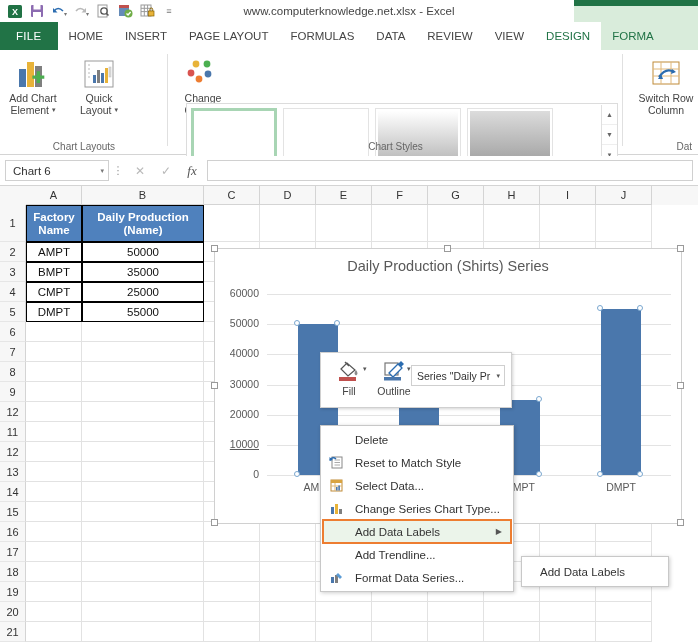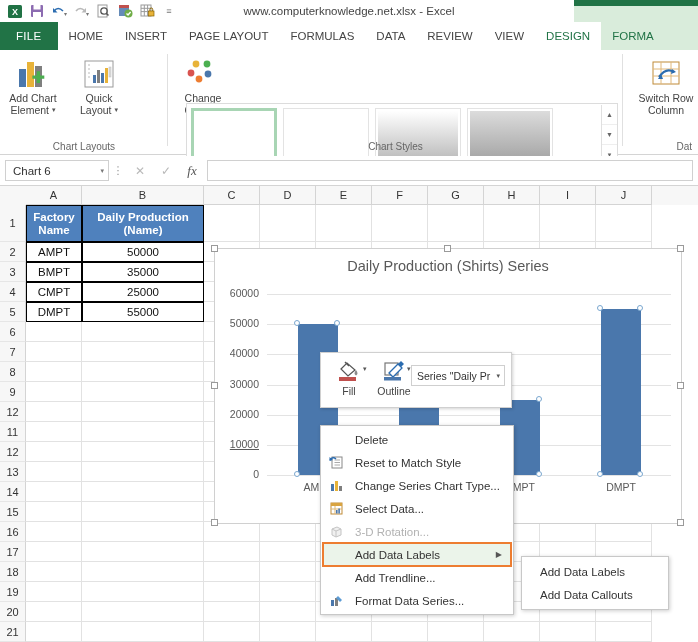--- a/index.html
+++ b/index.html
@@ -797,49 +797,39 @@
           <line x1="5.5" y1="10" x2="11" y2="10" stroke="#aaa"></line>
           <path d="M1 5 q3 -4 6 -1" stroke="#2b6cb0" stroke-width="1.4" fill="none"></path>
           <path d="M0.5 2 L0.5 6 L4 5 Z" fill="#2b6cb0"></path>
         </svg>
     </span>
     <span>Reset to Match Style</span>
   </div>
   <div class="mi">
     <span class="mi-ico">
       <svg width="15" height="15" viewBox="0 0 15 15">
-          <rect x="2" y="6" width="3" height="7" fill="#4a77ac"></rect>
-          <rect x="6" y="3" width="3" height="10" fill="#e8b339"></rect>
-          <rect x="10" y="8" width="3" height="5" fill="#7f7f7f"></rect>
-        </svg>
-    </span>
-    <span>Change Series Chart Type...</span>
-  </div>
-  <div class="mi">
-    <span class="mi-ico">
-      <svg width="15" height="15" viewBox="0 0 15 15">
           <rect x="2" y="2" width="11" height="11" fill="#fff" stroke="#c08b38"></rect>
           <rect x="2" y="2" width="11" height="3" fill="#d9a441"></rect>
           <line x1="2" y1="8" x2="13" y2="8" stroke="#ddb877"></line>
           <line x1="6" y1="5" x2="6" y2="13" stroke="#ddb877"></line>
           <rect x="7" y="9" width="1.6" height="3.5" fill="#4a77ac"></rect>
           <rect x="9.3" y="7.5" width="1.6" height="5" fill="#4a77ac"></rect>
         </svg>
     </span>
     <span>Select Data...</span>
   </div>
-  <div class="mi disabled">
+  <div class="mi">
     <span class="mi-ico">
       <svg width="15" height="15" viewBox="0 0 15 15">
-          <path d="M3 5 L8 3 L12 5 L12 11 L7 13 L3 11 Z" fill="#f0f0f0" stroke="#c4c4c4"></path>
-          <path d="M3 5 L7 7 L12 5" fill="none" stroke="#c4c4c4"></path>
-          <line x1="7" y1="7" x2="7" y2="13" stroke="#c4c4c4"></line>
+          <rect x="2" y="6" width="3" height="7" fill="#4a77ac"></rect>
+          <rect x="6" y="3" width="3" height="10" fill="#e8b339"></rect>
+          <rect x="10" y="8" width="3" height="5" fill="#7f7f7f"></rect>
         </svg>
     </span>
-    <span>3-D Rotation...</span>
+    <span>Change Series Chart Type...</span>
   </div>
   <div class="mi hl">
     <span class="mi-ico"></span>
     <span>Add Data Labels</span>
     <span class="arrow">▶</span>
   </div>
   <div class="mi">
     <span class="mi-ico"></span>
     <span>Add Trendline...</span>
   </div>
@@ -852,16 +842,13 @@
         </svg>
     </span>
     <span>Format Data Series...</span>
   </div>
 </div>
 
 <div id="submenu">
   <div class="mi">
     <span>Add Data Labels</span>
   </div>
-  <div class="mi">
-    <span>Add Data Callouts</span>
-  </div>
 </div>
 
 </body></html>

